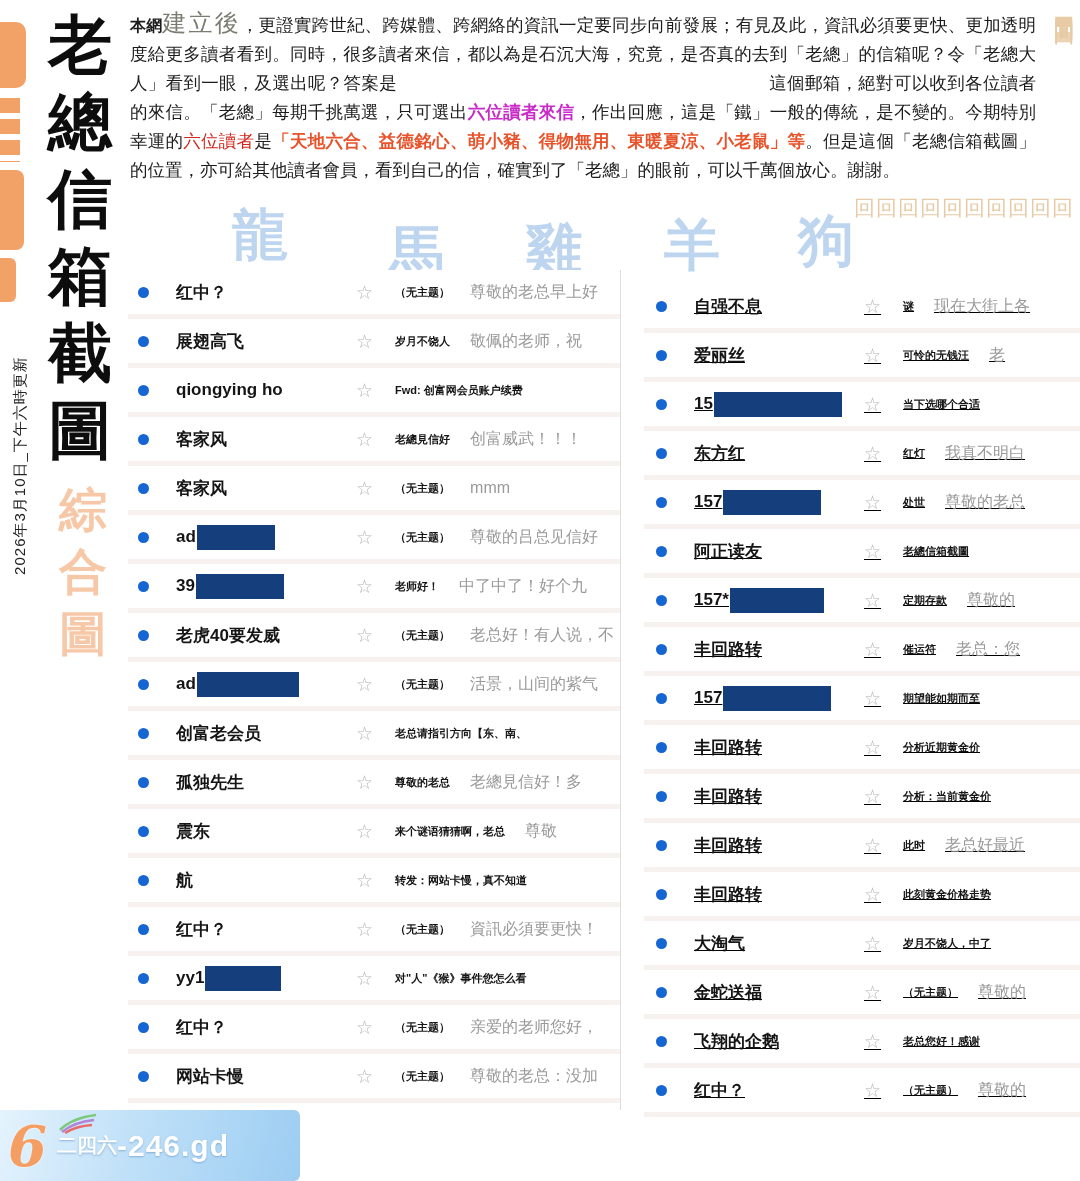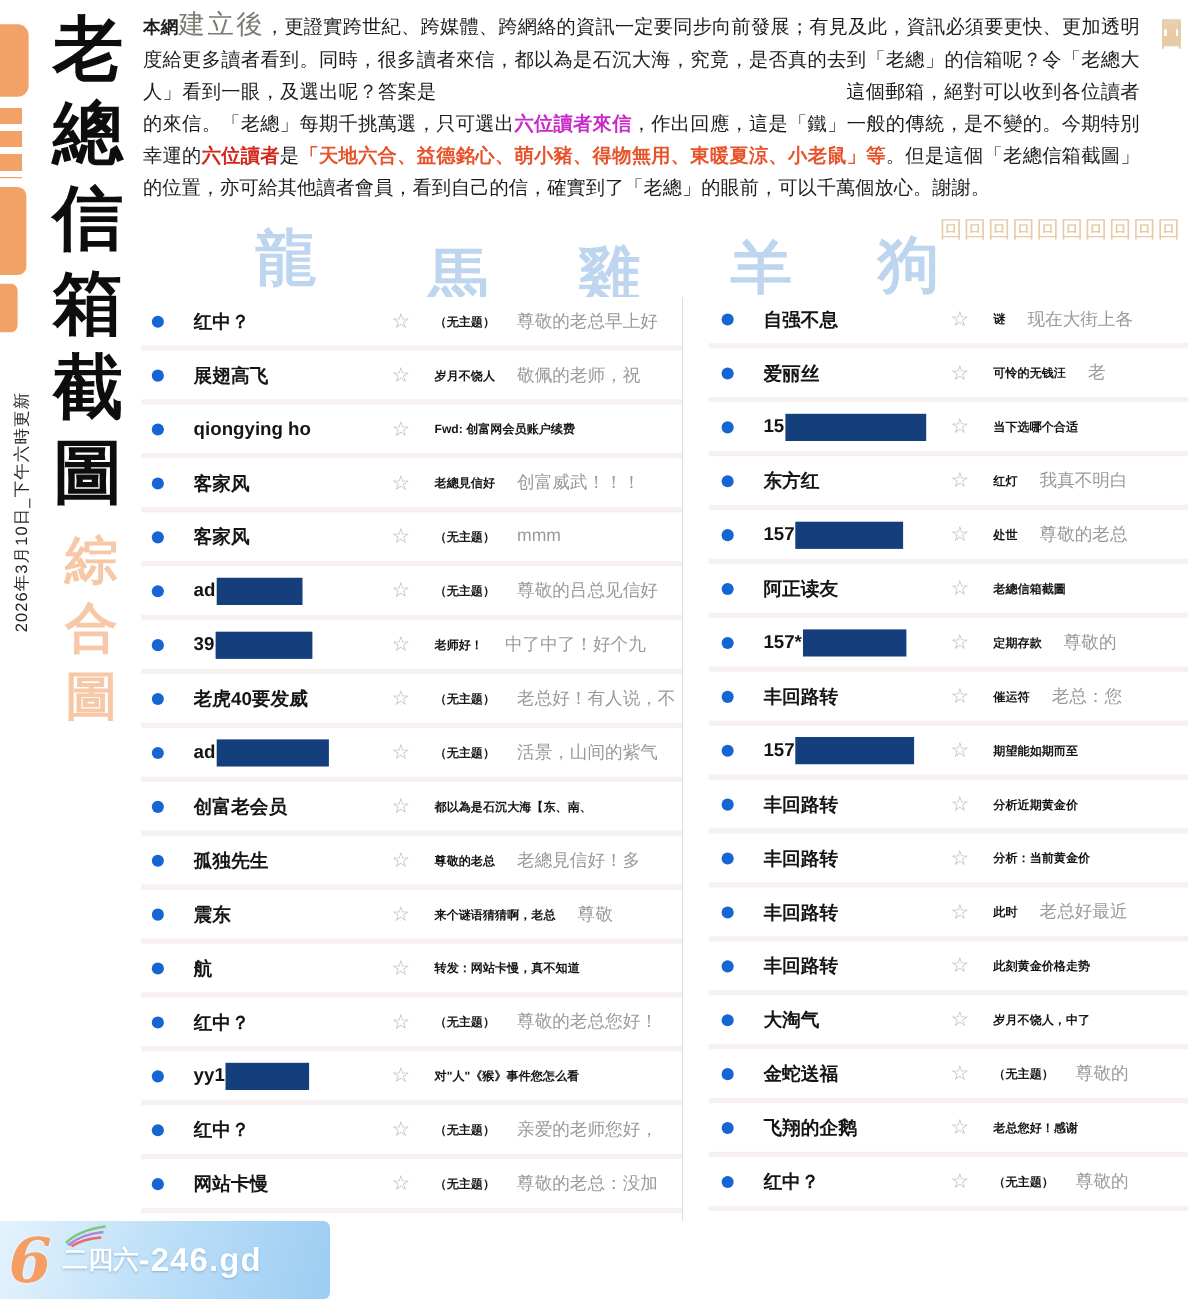--- a/index.html
+++ b/index.html
@@ -25,21 +25,21 @@
   .schar{display:block;height:62px;line-height:62px;font-size:48px;font-weight:700;color:#f2a874;opacity:.62;
          font-family:"DejaVu Serif","Liberation Serif",serif;}
 
   
   .intro{position:absolute;left:130px;top:8px;width:906px;font-size:17.5px;line-height:29px;
          color:#1c1c1c;text-align:justify;}
   .lead-b{font-size:16px;font-weight:800;}
   .lead-r{font-size:24px;color:#7c7c72;letter-spacing:2px;}
   .spacer{display:inline-block;width:372px;height:1px;}
   .hl-m{color:#c92bc9;font-weight:600;}
-  .hl-r{color:#d2271c;font-weight:700;}
+  .hl-r{color:#d2271c;font-weight:400;}
   .hl-o{color:#e7542c;font-weight:600;}
 
   
   .meander-v{position:absolute;right:2px;top:0;height:200px;width:30px;overflow:hidden;
              writing-mode:vertical-rl;font-size:21px;line-height:28px;letter-spacing:1px;color:#e7cba6;}
   .meander-h{position:absolute;left:854px;top:194px;width:226px;height:24px;overflow:hidden;
              font-size:21px;letter-spacing:1px;color:#e7cba6;}
 
   
   .wm{position:absolute;pointer-events:none;}
@@ -48,21 +48,21 @@
   .frag{font-size:46px;font-weight:800;letter-spacing:4px;color:rgba(140,190,236,.28);}
   .circled{font-size:58px;color:rgba(150,150,150,.38);}
   .qcircle{position:absolute;left:468px;top:604px;width:70px;height:70px;border-radius:50%;
            border:3px solid rgba(86,190,125,.8);transform:rotate(10deg);
            display:flex;align-items:center;justify-content:center;pointer-events:none;}
   .qcircle span{font-size:40px;font-weight:800;color:rgba(100,100,100,.75);}
 
   
   .col{position:absolute;overflow:hidden;background:#fff;}
   .col-left{left:128px;top:270px;width:492px;height:835px;}
-  .col-right{left:644px;top:268px;width:436px;height:842px;}
+  .col-right{left:644px;top:284px;width:436px;height:842px;text-decoration:underline;}
   .divider{position:absolute;left:620px;top:270px;width:1px;height:840px;background:#ddd;}
 
   .row{height:44px;display:flex;align-items:center;border-bottom:5px solid #f7f1f0;
        overflow:hidden;white-space:nowrap;background:#fff;gap:12px;}
   .col-left .row{padding-left:10px;}
   .col-right .row{padding-left:12px;}
   .dot{width:11px;height:11px;border-radius:50%;background:#1565d2;margin-right:15px;flex-shrink:0;}
   .sender{display:flex;align-items:center;font-weight:700;font-size:17px;color:#151515;
           flex-shrink:0;overflow:hidden;}
   .col-left .sender{width:168px;}
@@ -71,21 +71,21 @@
   .star{color:#b5b5b5;font-size:19px;margin-right:10px;flex-shrink:0;cursor:pointer;}
   .subject{font-weight:700;font-size:11px;color:#151515;}
   .preview{color:#9a9a9a;font-size:16px;margin-left:8px;}
 
   
   .footer{position:absolute;left:0;top:1110px;width:300px;height:71px;border-radius:0 6px 6px 0;
           background:linear-gradient(105deg,#e4f3fd 0%,#bfe0f8 45%,#9ccdf2 100%);
           display:flex;align-items:center;}
   .logo-6{font-size:56px;font-weight:800;font-style:italic;color:#f59e63;margin:0 2px 0 8px;
           font-family:"DejaVu Serif","Liberation Serif",serif;text-shadow:0 0 2px #fff;}
-  .site-zh{font-size:23px;color:#fff;font-weight:800;margin-left:8px;
+  .site-zh{font-size:20px;color:#fff;font-weight:800;margin-left:8px;
            font-family:Liberation Mono, monospace;
            text-shadow:0 1px 2px rgba(110,155,200,.7);}
   .site-en{font-size:30px;color:#fff;font-weight:700;letter-spacing:1px;
            text-shadow:0 1px 2px rgba(110,155,200,.7);}
   .streamer{position:absolute;left:58px;top:1112px;}
 </style>
 </head>
 <body>
 
 <div class="page">
@@ -219,21 +219,21 @@
         <span class="star">☆</span>
         <span class="subject">（无主题）</span>
         <span class="preview">活景，山间的紫气</span>
       </div>
       <div class="row">
         <span class="dot"></span>
         <span class="sender">
           <span>创富老会员</span>
         </span>
         <span class="star">☆</span>
-        <span class="subject">都以為是石沉大海【东、南、</span>
+        <span class="subject">老总请指引方向【东、南、</span>
         <span class="preview"></span>
       </div>
       <div class="row">
         <span class="dot"></span>
         <span class="sender">
           <span>孤独先生</span>
         </span>
         <span class="star">☆</span>
         <span class="subject">尊敬的老总</span>
         <span class="preview">老總見信好！多</span>
@@ -256,21 +256,21 @@
         <span class="subject">转发：网站卡慢，真不知道</span>
         <span class="preview"></span>
       </div>
       <div class="row">
         <span class="dot"></span>
         <span class="sender">
           <span>红中？</span>
         </span>
         <span class="star">☆</span>
         <span class="subject">（无主题）</span>
-        <span class="preview">尊敬的老总您好！</span>
+        <span class="preview">資訊必須要更快！</span>
       </div>
       <div class="row">
         <span class="dot"></span>
         <span class="sender">
           <span>yy1</span>
           <span class="redact" style="width: 76px;"></span>
         </span>
         <span class="star">☆</span>
         <span class="subject">对"人"《猴》事件您怎么看</span>
         <span class="preview"></span>

